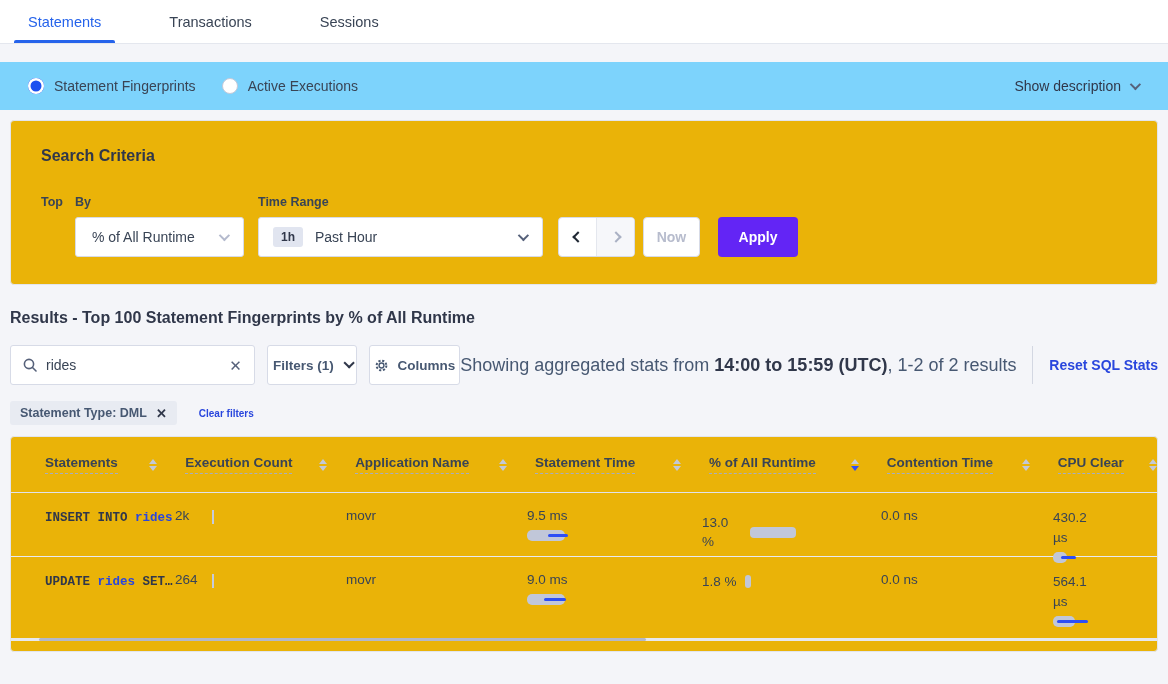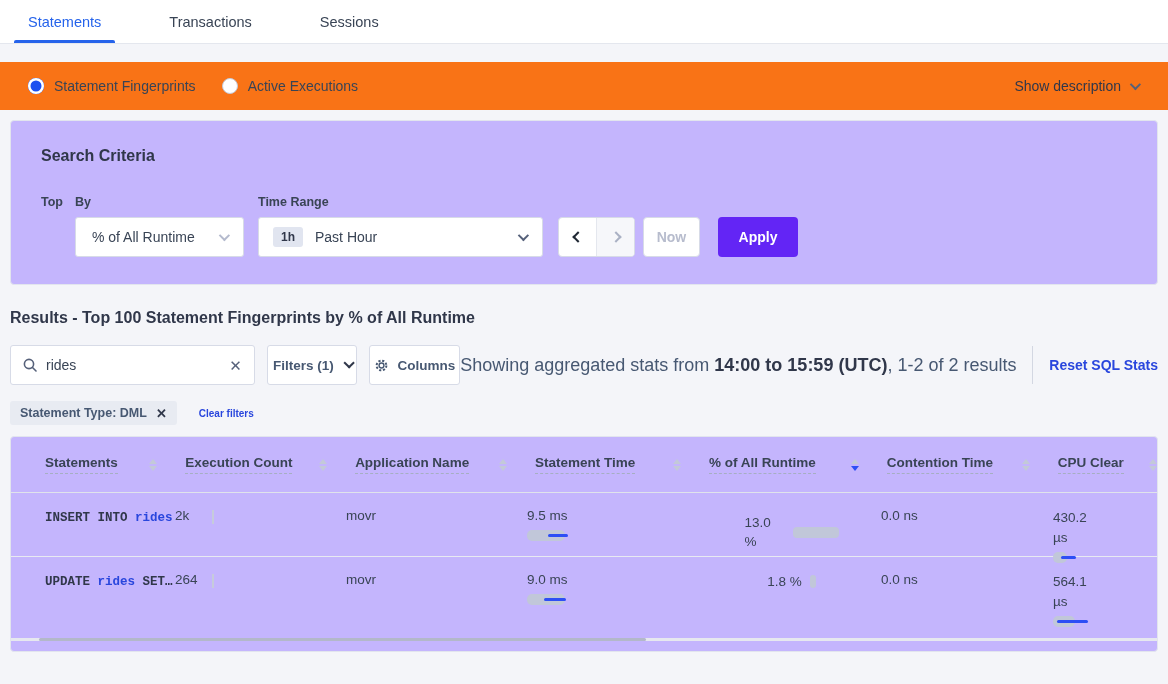--- a/index.html
+++ b/index.html
@@ -11,36 +11,36 @@
     font-size:14px;
   }
 
   
   .tabbar { height:44px; background:#fff; border-bottom:1px solid #e4e7ee; display:flex; align-items:stretch; padding-left:14px; }
   .tab { display:flex; align-items:center; padding:0 14px; margin-right:40px; cursor:pointer; position:relative; font-size:14.5px; color:#394455; }
   .tab.active { color:#2563eb; }
   .tab.active::after { content:""; position:absolute; left:0; right:0; bottom:0; height:3px; background:#2563eb; border-radius:2px 2px 0 0; }
 
   
-  .viewbar { margin-top:18px; height:48px; background:#f97316; display:flex; align-items:center; padding:0 30px 0 28px; }
+  .viewbar { margin-top:18px; height:48px; background:#7dd3fc; display:flex; align-items:center; padding:0 30px 0 28px; }
   .radio-opt { display:flex; align-items:center; margin-right:26px; cursor:pointer; }
   .radio-circle { width:16px; height:16px; border-radius:50%; margin-right:10px; flex:0 0 auto; }
   .radio-on { background:#1b50f0; box-shadow:inset 0 0 0 2.5px #ffffff, inset 0 0 0 5px #1b50f0; }
   .radio-off { background:#fff; border:1.5px solid #c4c9d8; }
   .spacer { flex:1; }
   .show-desc { display:flex; align-items:center; gap:9px; color:#30374a; cursor:pointer; }
 
   
   .chev { width:8px; height:8px; border-right:2px solid #56617a; border-bottom:2px solid #56617a; transform:rotate(45deg) translateY(-2px); display:inline-block; }
   .chev.light { border-color:#b4bacd; }
   .chev.left { transform:rotate(135deg); border-color:#1f2733; }
   .chev.right { transform:rotate(-45deg); border-color:#aab1c4; }
 
   
-  .card { background:#c4b5fd; border:1px solid #e2e5ee; border-radius:4px; margin:10px 10px 0 10px; }
+  .card { background:#eab308; border:1px solid #e2e5ee; border-radius:4px; margin:10px 10px 0 10px; }
   .sc-card { height:165px; padding:26px 0 0 30px; }
   .sc-title { font-size:16px; font-weight:bold; color:#30374a; }
   .form-row { display:flex; margin-top:30px; }
   .field { display:flex; flex-direction:column; }
   .field-label { font-size:12.5px; font-weight:bold; color:#394455; margin-bottom:8px; }
   .control { height:40px; border:1px solid #d7dbe7; border-radius:3px; background:#fff; display:flex; align-items:center; cursor:pointer; }
   .ctl-top { width:80px; padding:0 14px; justify-content:space-between; }
   .ctl-by { width:169px; padding:0 16px; justify-content:space-between; margin-left:0; }
   .ctl-time { width:285px; padding:0 16px 0 14px; }
   .badge-1h { background:#e1e5f0; color:#30374a; font-size:12px; font-weight:bold; padding:3px 8px; border-radius:3px; }
@@ -86,21 +86,21 @@
   .trow.r1 { height:64px; } .trow.r2 { height:84px; }
   .td { padding-top:15px; font-size:13.5px; color:#394455; }
   .stmt { font-family:"Liberation Mono", monospace; font-size:12.5px; line-height:20px; font-weight:bold; color:#30374a; width:130px; word-break:break-word; }
   .stmt .link { font-weight:bold; }
   .exec { display:flex; }
   .exec-num { width:37px; }
   .exec-tick { width:2px; height:14px; background:#c6cbdb; margin-top:2px; }
   .bargroup { position:relative; height:11px; width:60px; margin-top:7px; }
   .bar-mean { height:11px; border-radius:5px; background:#c1c7d9; }
   .bar-dev { position:absolute; top:4px; height:3px; background:#2d4ef5; border-radius:2px; }
-  .pct-cell { display:flex; align-items:center;justify-content:center; }
+  .pct-cell { display:flex; align-items:center; }
   .pct-text { width:40px; line-height:19px; }
   .pct-bar { background:#c1c7d9; border-radius:4px; margin-left:8px; }
   .cpu-text { display:block; width:48px; line-height:20px; }
   .scroll-track { position:absolute; left:0; right:0; bottom:10px; height:3px; background:#e6e8ef; }
   .scroll-thumb { width:53%; height:3px; background:#b3b8c9; border-radius:2px; margin-left:28px; }
 
   
   svg { display:block; }
 </style>
 </head>

